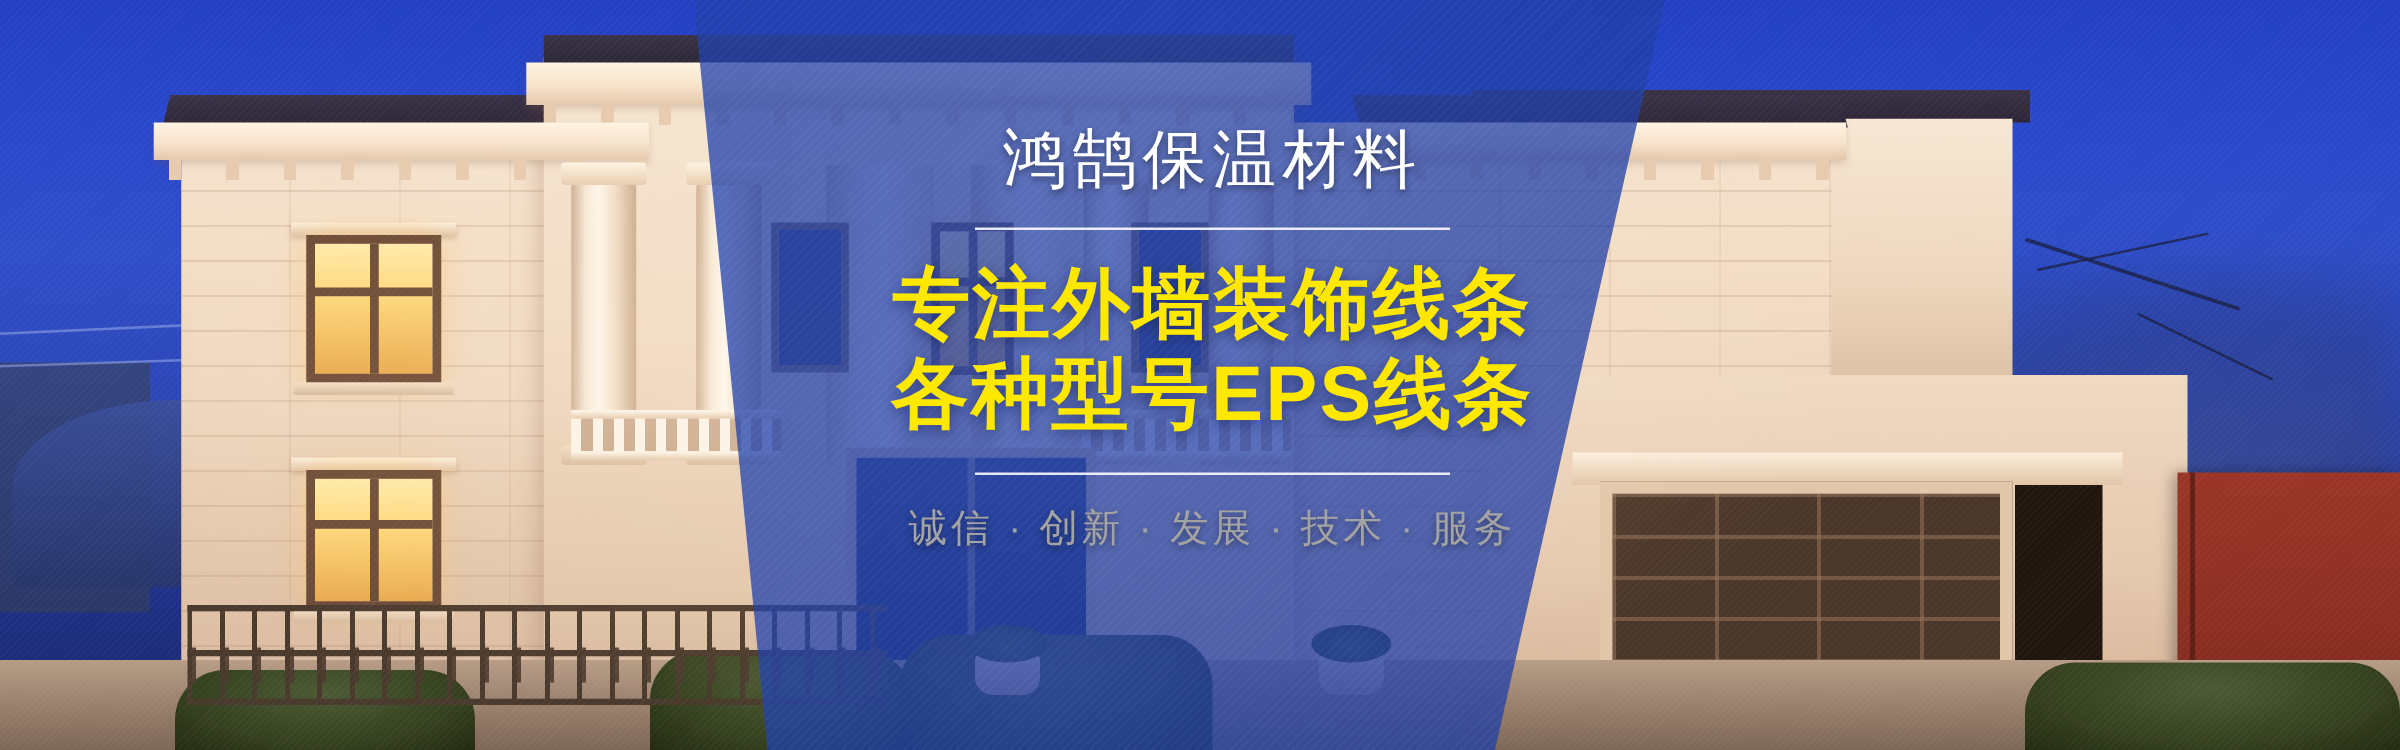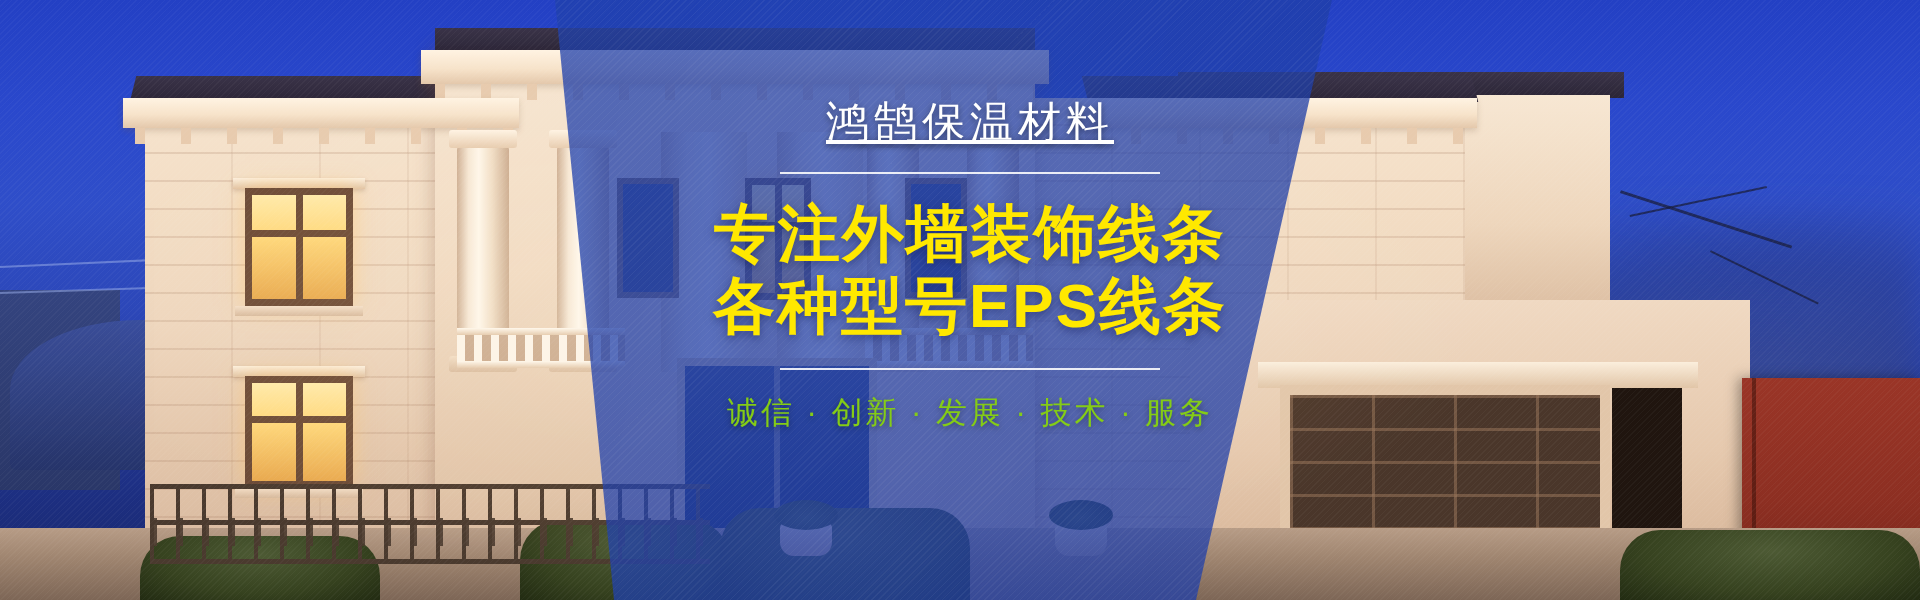--- a/index.html
+++ b/index.html
@@ -499,48 +499,47 @@
   
   .text-block {
     position: absolute;
     left: 690px;
     top: 96px;
     width: 560px;
     text-align: center;
   }
   .brand {
     color: #ffffff;
-    font-size: 43px;
+    font-size: 51px;
     letter-spacing: 5px;
     font-weight: 400;
     line-height: 1.25;
     text-shadow: 0 2px 6px rgba(0,0,0,0.45);
     white-space: nowrap;
-    text-decoration: underline;
   }
   .rule {
     width: 380px;
     height: 2px;
     background: rgba(255,255,255,0.88);
     margin: 22px auto 24px auto;
   }
   .rule.bottom {
     margin: 26px auto 22px auto;
   }
   .headline {
     color: #ffe800;
     font-size: 62px;
     font-weight: 700;
     letter-spacing: 2px;
     line-height: 1.16;
     white-space: nowrap;
     text-shadow: 0 3px 10px rgba(20,30,90,0.55);
   }
   .tagline {
-    color: #84cc16;
+    color: #a3a3a3;
     font-size: 31px;
     font-weight: 400;
     letter-spacing: 3px;
     white-space: nowrap;
     text-shadow: 0 2px 6px rgba(0,0,0,0.40);
   }
 </style>
 </head>
 <body>
 

